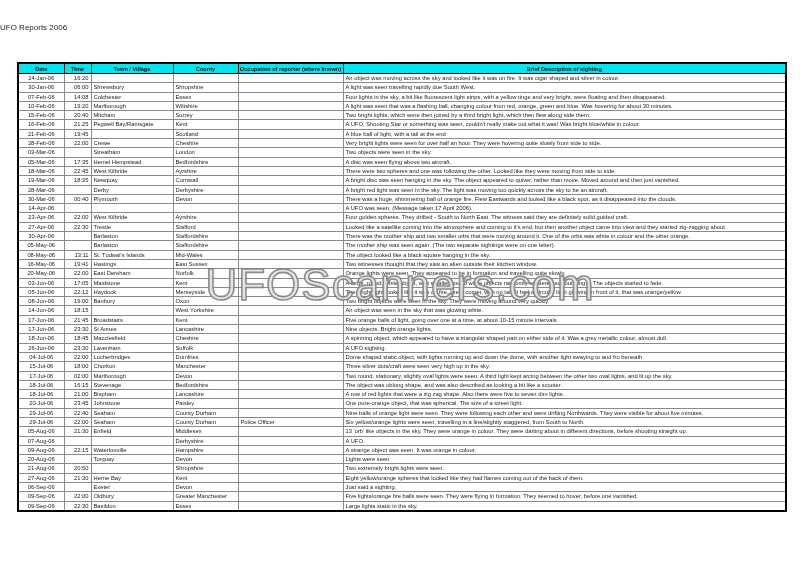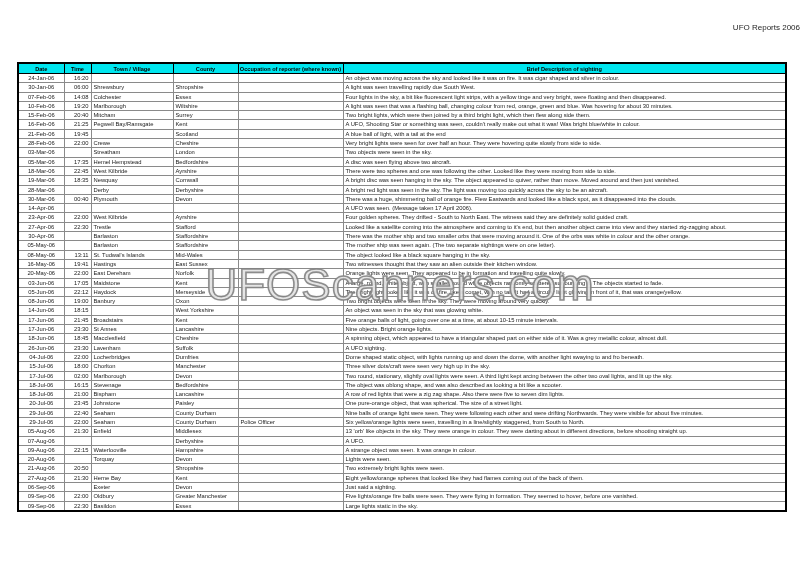--- a/index.html
+++ b/index.html
@@ -7,21 +7,21 @@
     width:800px;height:565px;
     background:#ffffff;
     font-family:"Liberation Sans", sans-serif;
     position:relative;
     overflow:hidden;
     color:#1a1a1a;
   }
   .page-title{
     position:absolute;
     top:23px;left:0;width:800px;
-    text-align:right;
+    text-align:left;
     font-size:8px;
     color:#1f1f1f;
   }
   table.report{
     position:absolute;
     left:17px;top:62px;
     width:768px;
     border-collapse:collapse;
     table-layout:fixed;
     border:2px solid #000;

